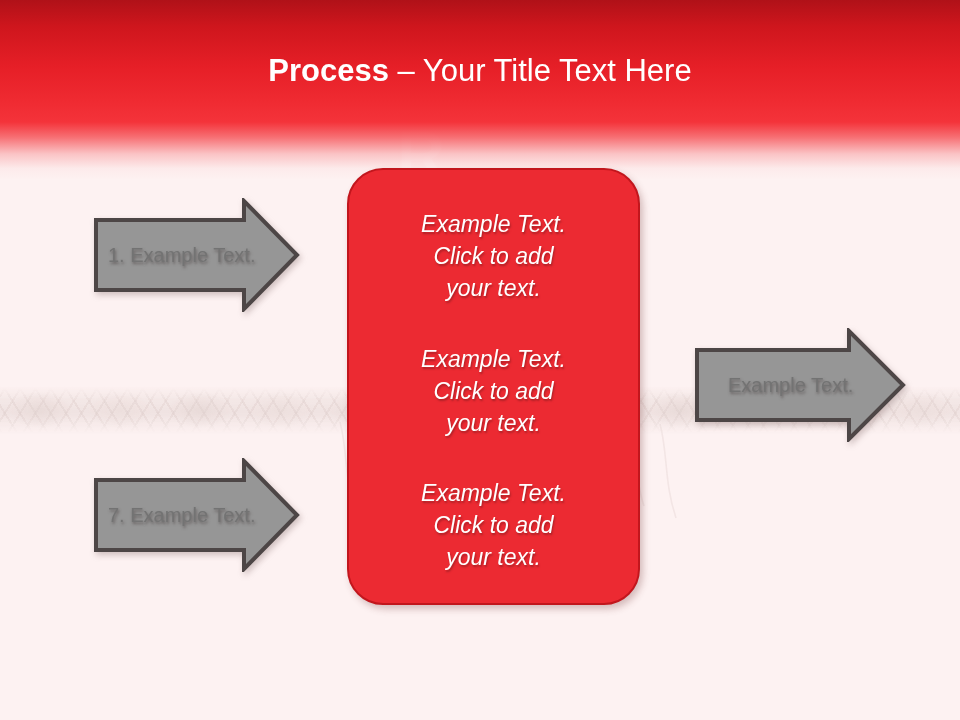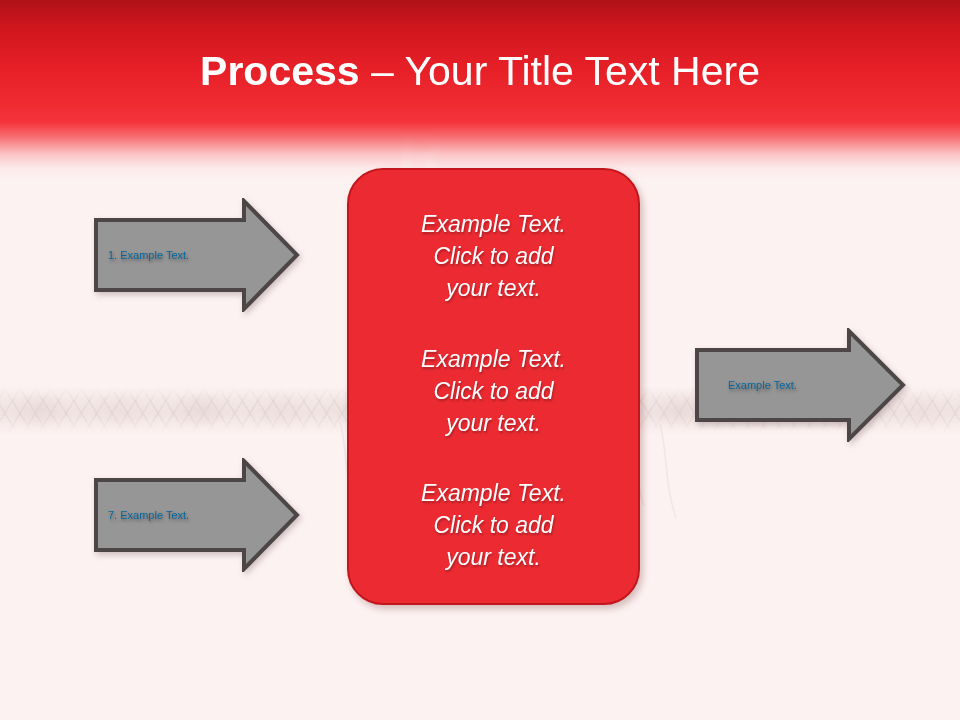--- a/index.html
+++ b/index.html
@@ -103,21 +103,21 @@
     height: 58px;
     background: linear-gradient(to bottom, #f4333a 0%, rgba(244,60,66,0.72) 26%, rgba(247,130,134,0.42) 55%, rgba(251,200,202,0.18) 80%, rgba(253,242,242,0) 100%);
   }
   .slide-title {
     position: absolute;
     left: 0;
     top: 50px;
     width: 960px;
     text-align: center;
     color: #ffffff;
-    font-size: 41px;
+    font-size: 31px;
     line-height: 42px;
     white-space: nowrap;
   }
   .slide-title .t-strong { font-weight: bold; }
   .slide-title .t-rest   { font-weight: normal; }
 
   
   .red-panel {
     position: absolute;
     left: 347px;
@@ -145,22 +145,22 @@
   }
 
   
   .arrow {
     position: absolute;
     filter: drop-shadow(2px 3px 3px rgba(120,95,95,0.35));
   }
   .arrow svg { display: block; }
   .arrow-label {
     position: absolute;
-    color: #0369a1;
-    font-size: 11px;
+    color: #737373;
+    font-size: 20px;
     line-height: 22px;
     white-space: nowrap;
     text-shadow: 1px 2px 3px rgba(70,60,60,0.60);
     pointer-events: none;
   }
 
   .arrow-1 { left: 93px; top: 198px;  width: 207px; height: 114px; }
   .arrow-2 { left: 93px; top: 328px;  width: 207px; height: 114px; }
   .arrow-3 { left: 93px; top: 458px;  width: 207px; height: 114px; }
   .arrow-out { left: 694px; top: 328px; width: 212px; height: 114px; }

